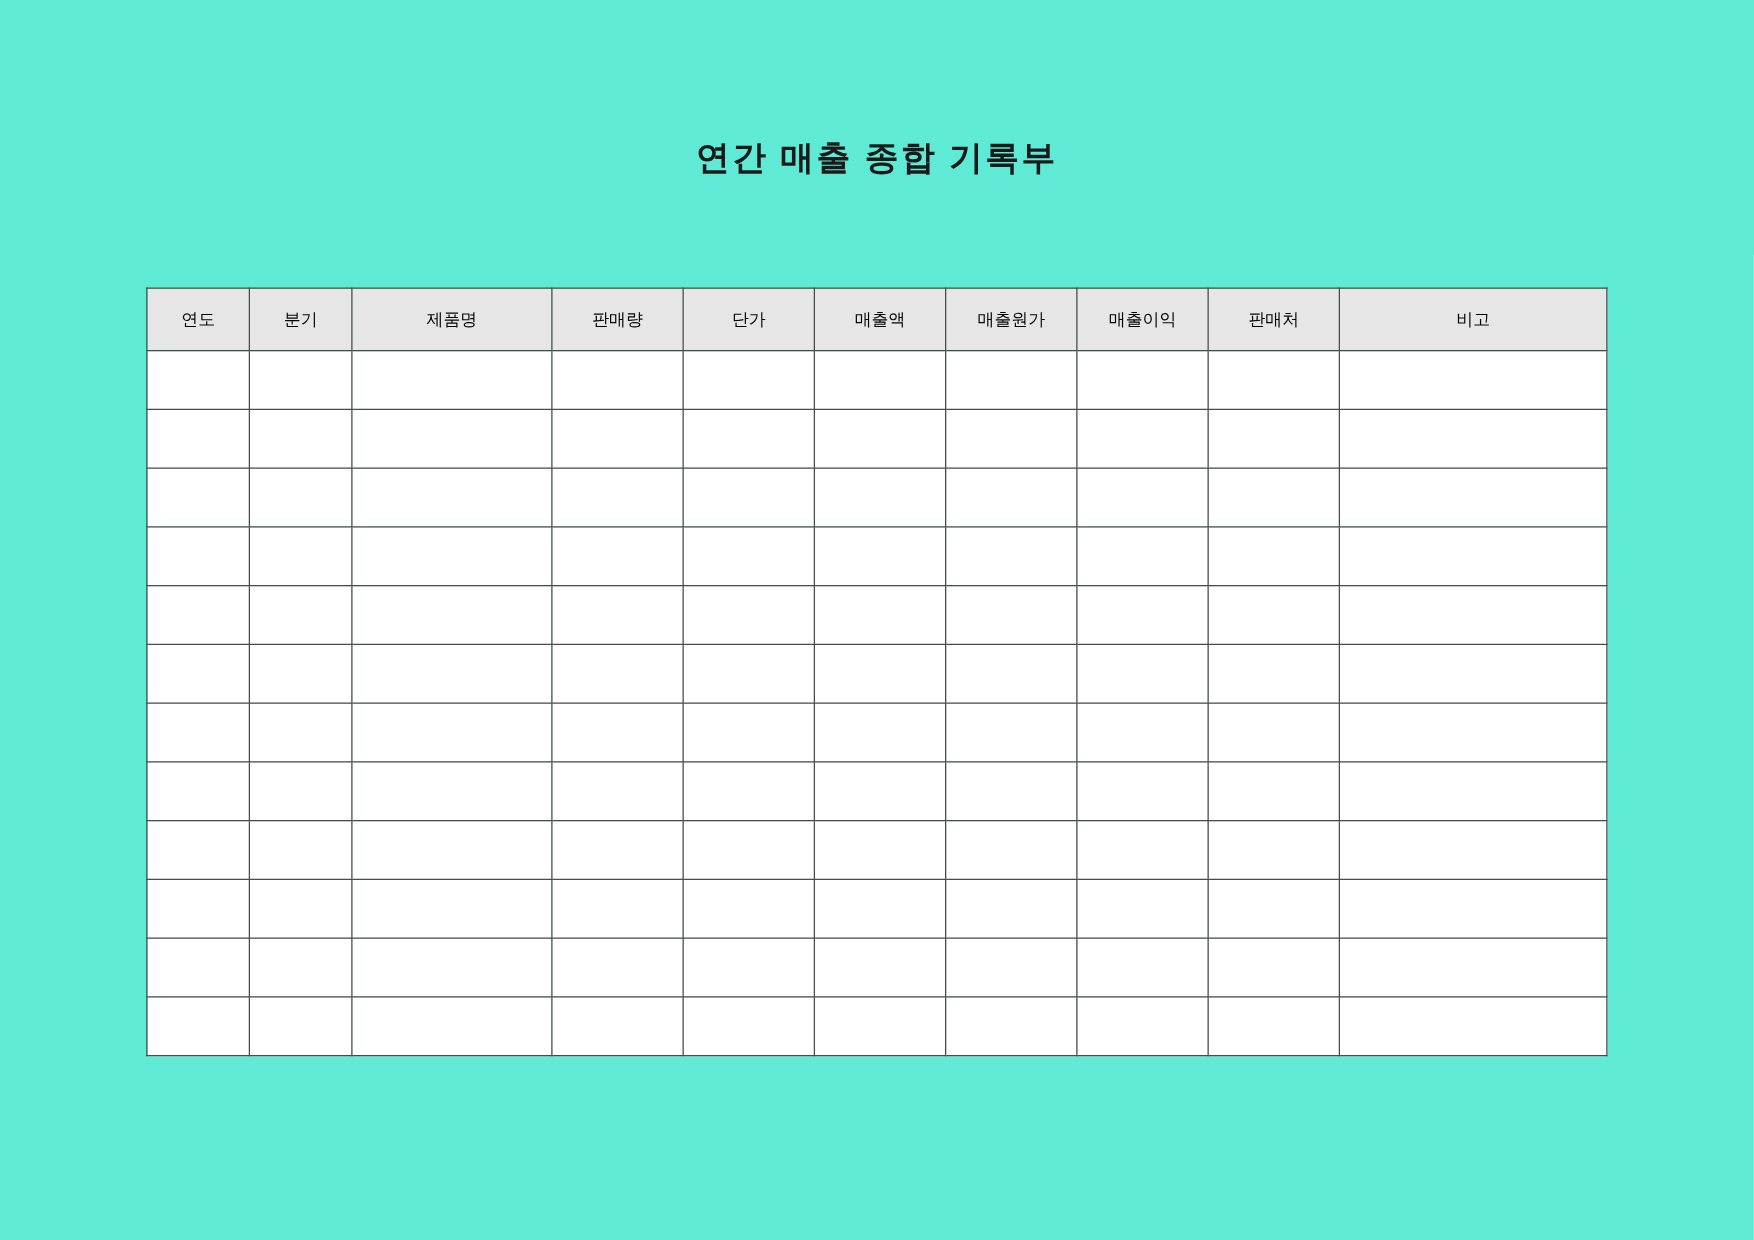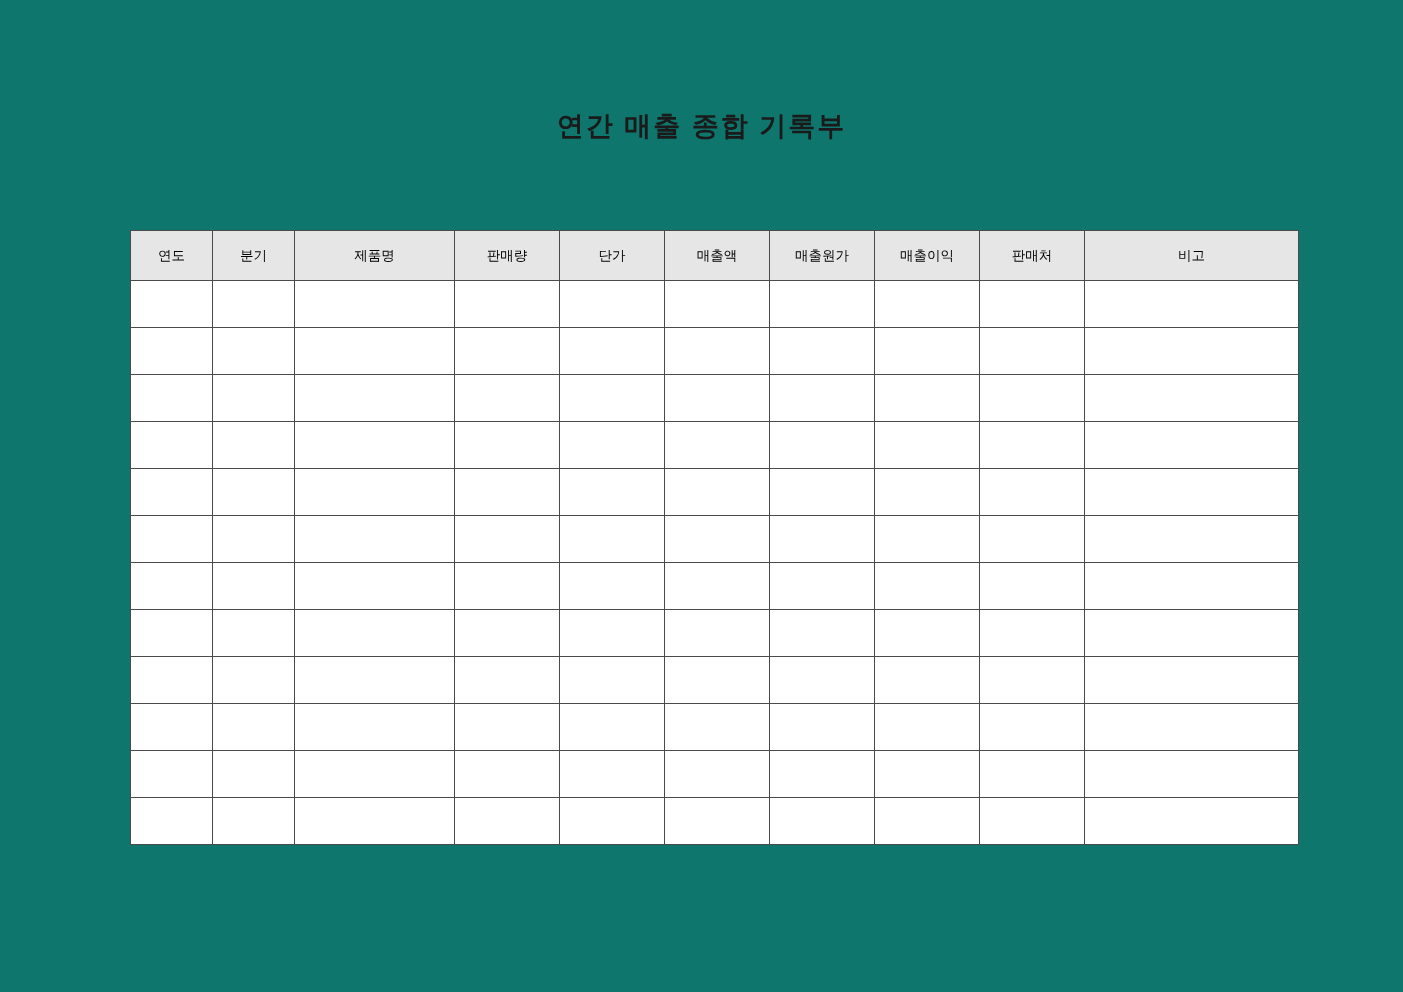--- a/index.html
+++ b/index.html
@@ -14,36 +14,36 @@
     color: #000000;
     position: relative;
     overflow: hidden;
   }
   .page {
     position: absolute;
     left: 0;
     top: 0;
     width: 1403px;
     height: 992px;
-    background: #0f766e;
+    background: #5eead4;
   }
   .doc-title {
     position: absolute;
     left: 0;
     top: 108px;
     width: 1403px;
     text-align: center;
     font-size: 27px;
     font-weight: bold;
     letter-spacing: 2px;
     color: #1a1a1a;
   }
   .table-wrap {
     position: absolute;
-    left: 130px;
+    left: 117px;
     top: 230px;
     width: 1168px;
   }
   table.record-table {
     border-collapse: collapse;
     table-layout: fixed;
     width: 1168px;
   }
   table.record-table th,
   table.record-table td {

